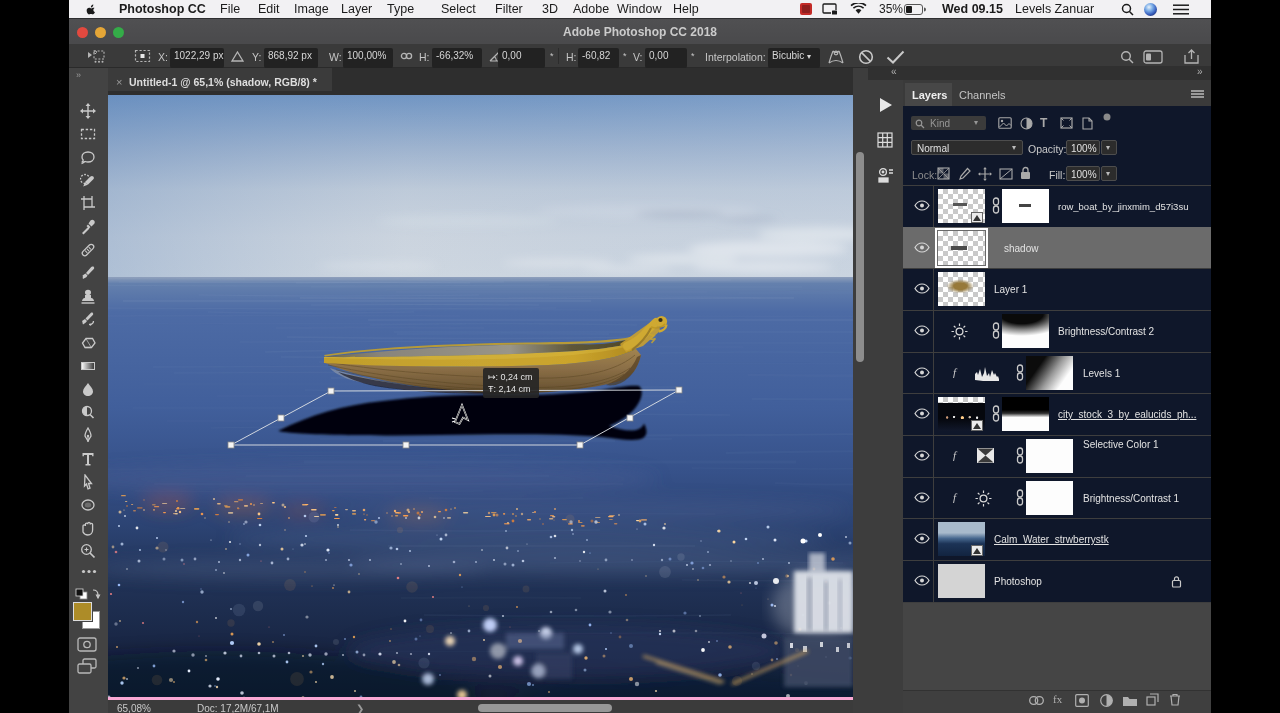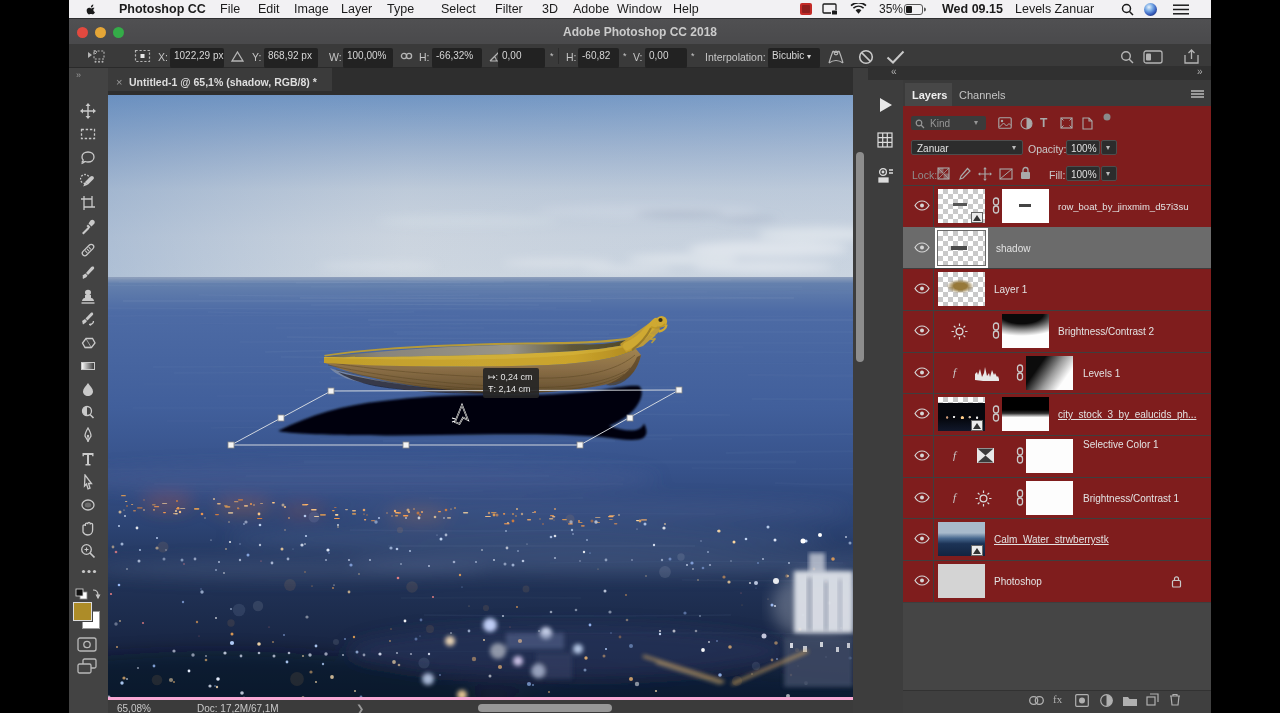--- a/index.html
+++ b/index.html
@@ -34,21 +34,21 @@
 
 #statusbar { position:absolute; left:39px; top:697px; width:745px; height:16px; background:#3b3b3b;
   border-top:3px solid #f9a8d4; color:#c9c9c9; font-size:10px; }
 
 #vstrip { position:absolute; left:784px; top:68px; width:15px; height:645px; background:#3d3d3d; }
 #vthumb { position:absolute; left:2.5px; top:84px; width:8px; height:210px; background:#8d8d8d; border-radius:4px; }
 
 #panelhead { position:absolute; left:799px; top:66px; width:343px; height:14px; background:#303030; color:#9b9b9b; }
 #iconstrip { position:absolute; left:799px; top:80px; width:35px; height:633px; background:#3d3d3d; }
 .istrip-ic { position:absolute; left:9px; color:#e0e0e0; }
-#layers { position:absolute; left:834px; top:80px; width:308px; height:633px; background:#7f1d1d;
+#layers { position:absolute; left:834px; top:80px; width:308px; height:633px; background:#0f172a;
   color:#dedede; font-size:10px; }
 .seprow { position:absolute; left:0; width:308px; height:1px; background:#3e3e3e; }
 .thumb { position:absolute; width:47px; height:34px; }
 .checker { background:
   repeating-conic-gradient(#c9c9c9 0% 25%, #ffffff 0% 50%) 0 0/10px 10px; }
 .lname { position:absolute; white-space:nowrap; color:#e2e2e2; }
 </style></head>
 <body>
 <div id="screen">
 
@@ -1109,21 +1109,21 @@
         <path d="M1 1 3.5 3.5M12 1 9.5 3.5M1 11 3.5 8.5M12 11 9.5 8.5" stroke="#a9a9a9"></path>
       </svg>
 <svg class="a" style="left:179px;top:37px" width="11" height="13" viewBox="0 0 11 13">
         <path d="M1 1h6l3 3v8H1z" fill="none" stroke="#a9a9a9" stroke-width="1.1"></path>
         <path d="M7 1v3h3" fill="none" stroke="#a9a9a9" stroke-width="1.1"></path>
       </svg>
 <svg class="a" style="left:200px;top:33px" width="8" height="8" viewBox="0 0 8 8">
         <circle cx="4" cy="4" r="3.5" fill="#8a8a8a"></circle>
       </svg>
 <div class="a" style="left:8px;top:60px;width:112px;height:15px;background:#2c2c2c;border-radius:2px;border:1px solid #4d4d4d;color:#e0e0e0;font-size:10px">
-        <span class="a" style="left:5px;top:1.5px">Zanuar</span>
+        <span class="a" style="left:5px;top:1.5px">Normal</span>
         <span class="a" style="left:100px;top:2px;font-size:8px;color:#bbb">▾</span>
       </div>
 <span class="a" style="left:125px;top:63px;font-size:10.5px;color:#c9c9c9">Opacity:</span>
 <div class="a" style="left:163px;top:60px;width:34px;height:15px;background:#2c2c2c;border-radius:2px;border:1px solid #4d4d4d;color:#e0e0e0;font-size:10px">
         <span class="a" style="left:4px;top:1.5px">100%</span>
       </div>
 <div class="a" style="left:198px;top:60px;width:16px;height:15px;background:#2c2c2c;border-radius:2px;border:1px solid #4d4d4d">
         <span class="a" style="left:4px;top:2px;font-size:8px;color:#bbb">▾</span>
       </div>
 <span class="a" style="left:9px;top:89px;font-size:10.5px;color:#8f8f8f">Lock:</span>
@@ -1185,21 +1185,21 @@
 <div class="thumb" style="left:99px;top:109.0px;background:#fff"></div>
 <div class="a" style="left:116px;top:124.0px;width:12px;height:3px;background:#444"></div>
 <span class="lname" style="left:155px;top:121.0px;font-size:9.5px">row_boat_by_jinxmim_d57i3su</span>
 <div class="a" style="left:0;top:146.65px;width:308px;height:41.65px;background:#6b6b6b"></div>
 <svg class="a" style="left:11px;top:161.65px" width="16" height="11" viewBox="0 0 16 11">
         <path d="M1 5.5C3 2 5.5 1 8 1s5 1 7 4.5C13 9 10.5 10 8 10S3 9 1 5.5z" fill="none" stroke="#d6d6d6" stroke-width="1.2"></path>
         <circle cx="8" cy="5.5" r="2" fill="#d6d6d6"></circle>
       </svg>
 <div class="thumb checker" style="left:35px;top:150.65px;outline:2px solid #fff;outline-offset:1px"></div>
 <div class="a" style="left:48px;top:165.65px;width:16px;height:4px;background:#4a4a4a"></div>
-<span class="lname" style="left:93px;top:162.65px">shadow</span>
+<span class="lname" style="left:101px;top:162.65px">shadow</span>
 <svg class="a" style="left:11px;top:203.3px" width="16" height="11" viewBox="0 0 16 11">
         <path d="M1 5.5C3 2 5.5 1 8 1s5 1 7 4.5C13 9 10.5 10 8 10S3 9 1 5.5z" fill="none" stroke="#d6d6d6" stroke-width="1.2"></path>
         <circle cx="8" cy="5.5" r="2" fill="#d6d6d6"></circle>
       </svg>
 <div class="thumb checker" style="left:35px;top:192.3px"></div>
 <div class="a" style="left:40px;top:197.3px;width:36px;height:22px;background:radial-gradient(ellipse 45% 38% at 48% 42%, #97793a 0 40%, rgba(150,125,70,0.5) 65%, rgba(200,200,200,0) 85%)"></div>
 <span class="lname" style="left:91px;top:204.3px">Layer 1</span>
 <svg class="a" style="left:11px;top:244.95px" width="16" height="11" viewBox="0 0 16 11">
         <path d="M1 5.5C3 2 5.5 1 8 1s5 1 7 4.5C13 9 10.5 10 8 10S3 9 1 5.5z" fill="none" stroke="#d6d6d6" stroke-width="1.2"></path>
         <circle cx="8" cy="5.5" r="2" fill="#d6d6d6"></circle>

